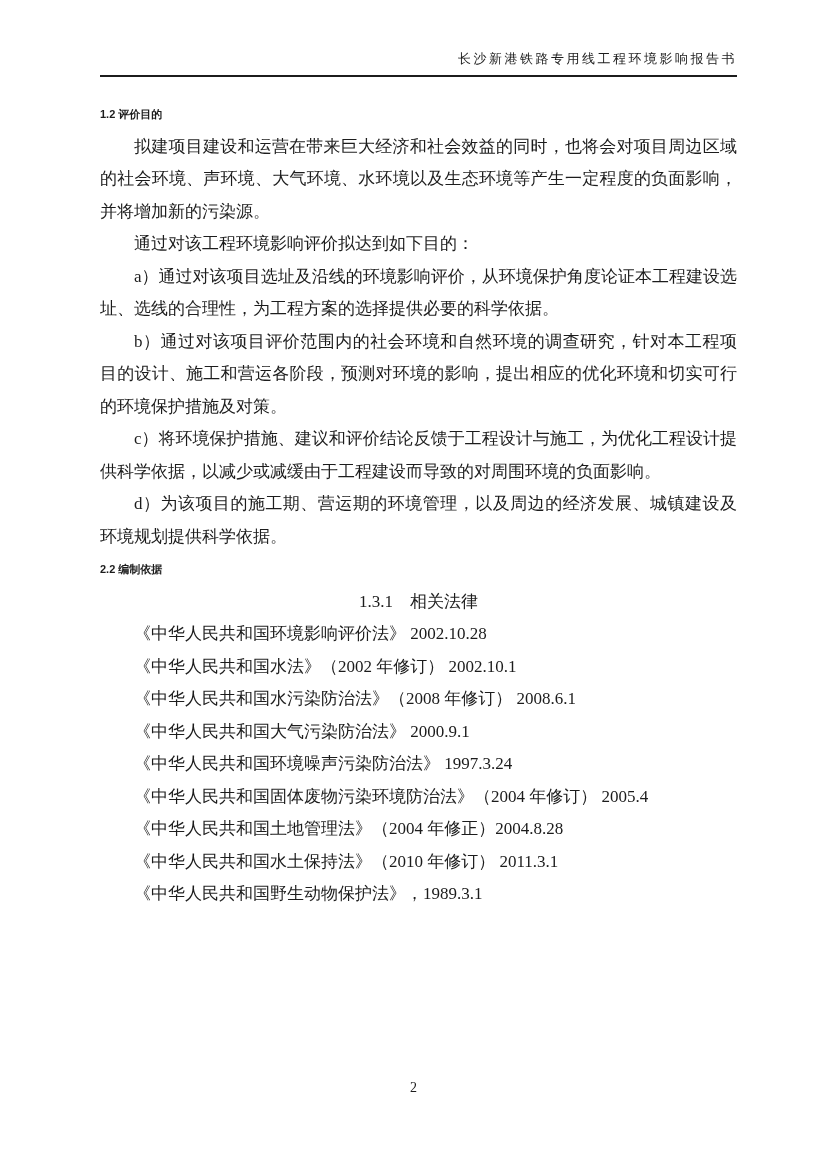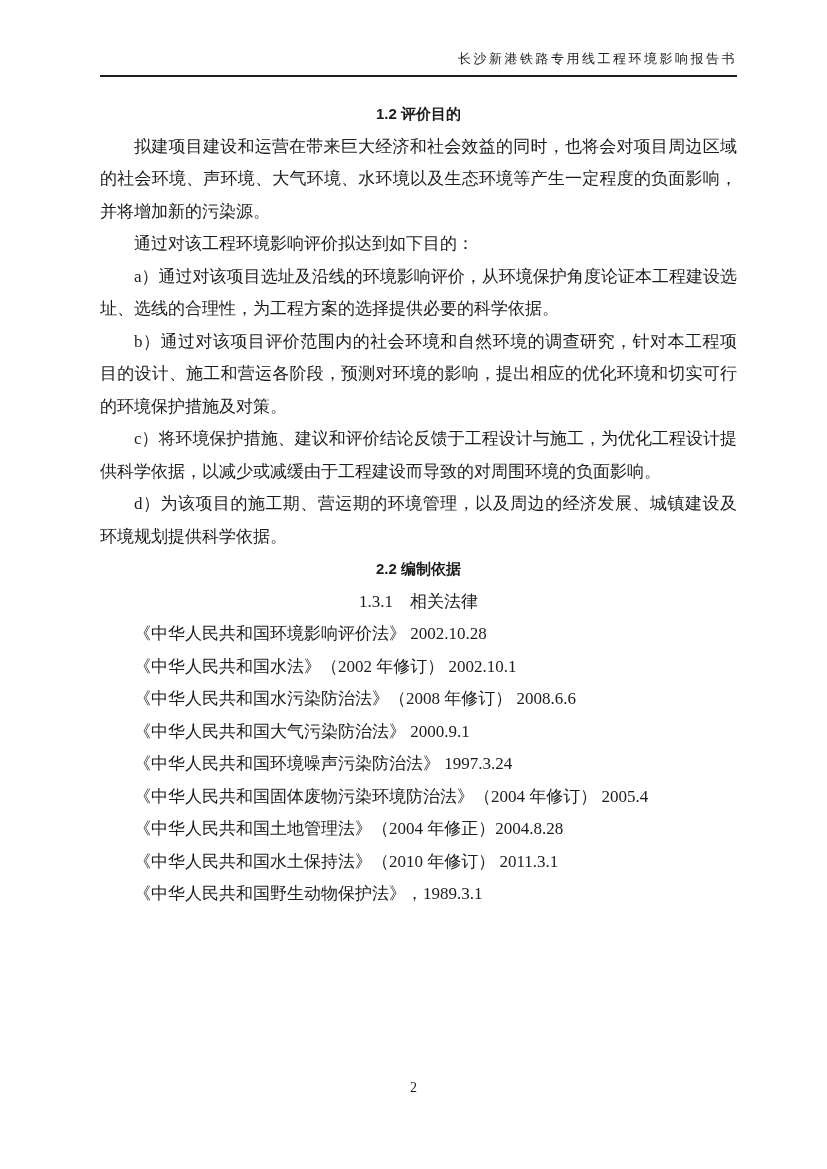--- a/index.html
+++ b/index.html
@@ -39,23 +39,23 @@
     text-indent: 0;
   }
   .para.underlined {
     text-decoration: underline;
     text-underline-offset: 6px;
     text-decoration-thickness: 1.5px;
   }
   .heading {
     font-family: "Liberation Sans", "DejaVu Sans", sans-serif;
     font-weight: bold;
-    font-size: 15px;
+    font-size: 11px;
     line-height: 32.5px;
-    text-align: center;
+    text-align: left;
   }
   .subheading {
     font-family: "Liberation Serif", "DejaVu Serif", serif;
     font-weight: normal;
     font-size: 17px;
     line-height: 32.5px;
     text-align: center;
   }
   .law {
     text-indent: 2em;
@@ -91,21 +91,21 @@
     <p class="para">b）通过对该项目评价范围内的社会环境和自然环境的调查研究，针对本工程项目的设计、施工和营运各阶段，预测对环境的影响，提出相应的优化环境和切实可行的环境保护措施及对策。</p>
     <p class="para">c）将环境保护措施、建议和评价结论反馈于工程设计与施工，为优化工程设计提供科学依据，以减少或减缓由于工程建设而导致的对周围环境的负面影响。</p>
     <p class="para">d）为该项目的施工期、营运期的环境管理，以及周边的经济发展、城镇建设及环境规划提供科学依据。</p>
 
     <h2 class="heading">2.2 编制依据</h2>
 
     <h3 class="subheading">1.3.1　相关法律</h3>
 
     <p class="law">《中华人民共和国环境影响评价法》 2002.10.28</p>
     <p class="law">《中华人民共和国水法》（2002 年修订） 2002.10.1</p>
-    <p class="law">《中华人民共和国水污染防治法》（2008 年修订） 2008.6.6</p>
+    <p class="law">《中华人民共和国水污染防治法》（2008 年修订） 2008.6.1</p>
     <p class="law">《中华人民共和国大气污染防治法》 2000.9.1</p>
     <p class="law">《中华人民共和国环境噪声污染防治法》 1997.3.24</p>
     <p class="law">《中华人民共和国固体废物污染环境防治法》（2004 年修订） 2005.4</p>
     <p class="law">《中华人民共和国土地管理法》（2004 年修正）2004.8.28</p>
     <p class="law">《中华人民共和国水土保持法》（2010 年修订） 2011.3.1</p>
     <p class="law">《中华人民共和国野生动物保护法》，1989.3.1</p>
 
   </div>
 
   <div class="footer">2</div>

